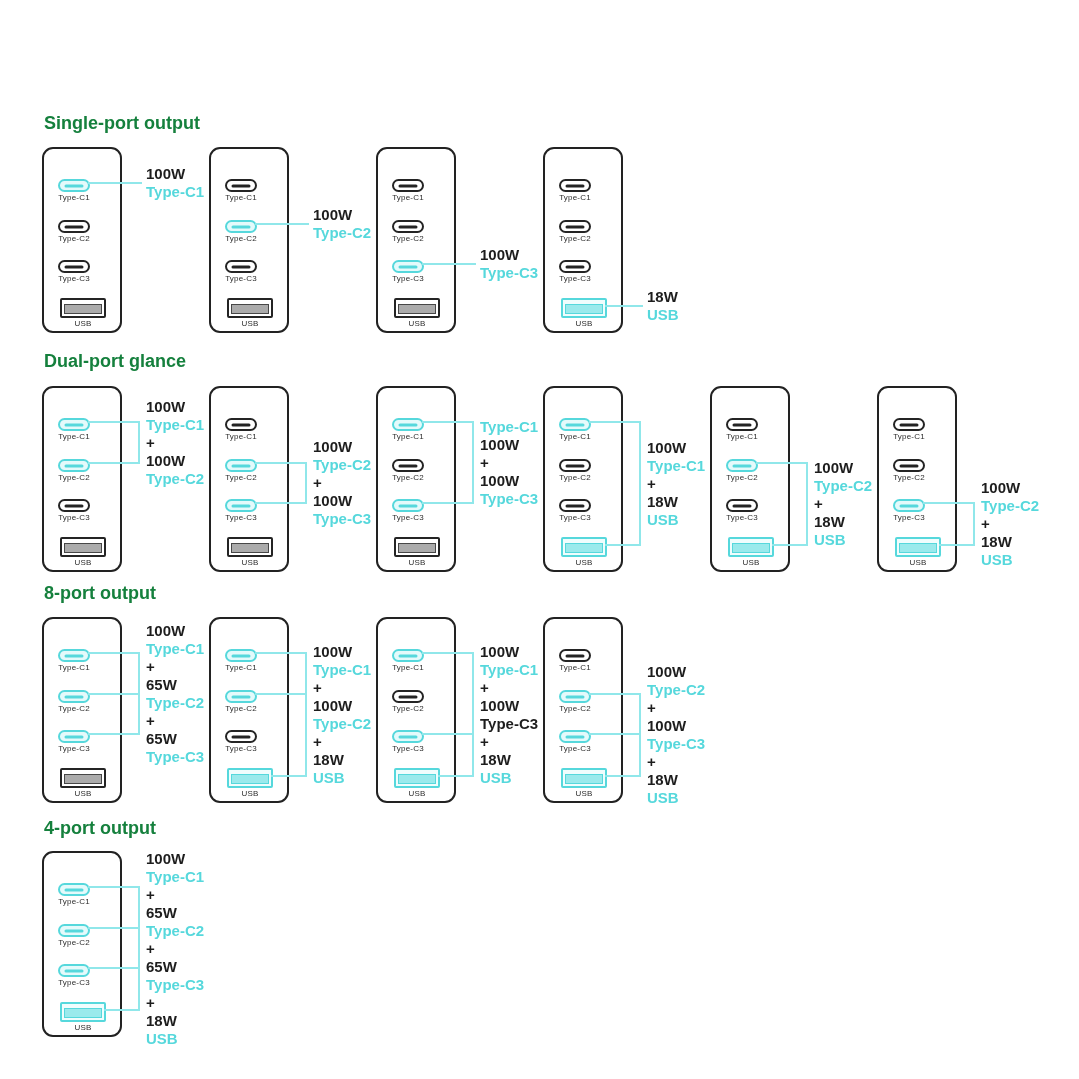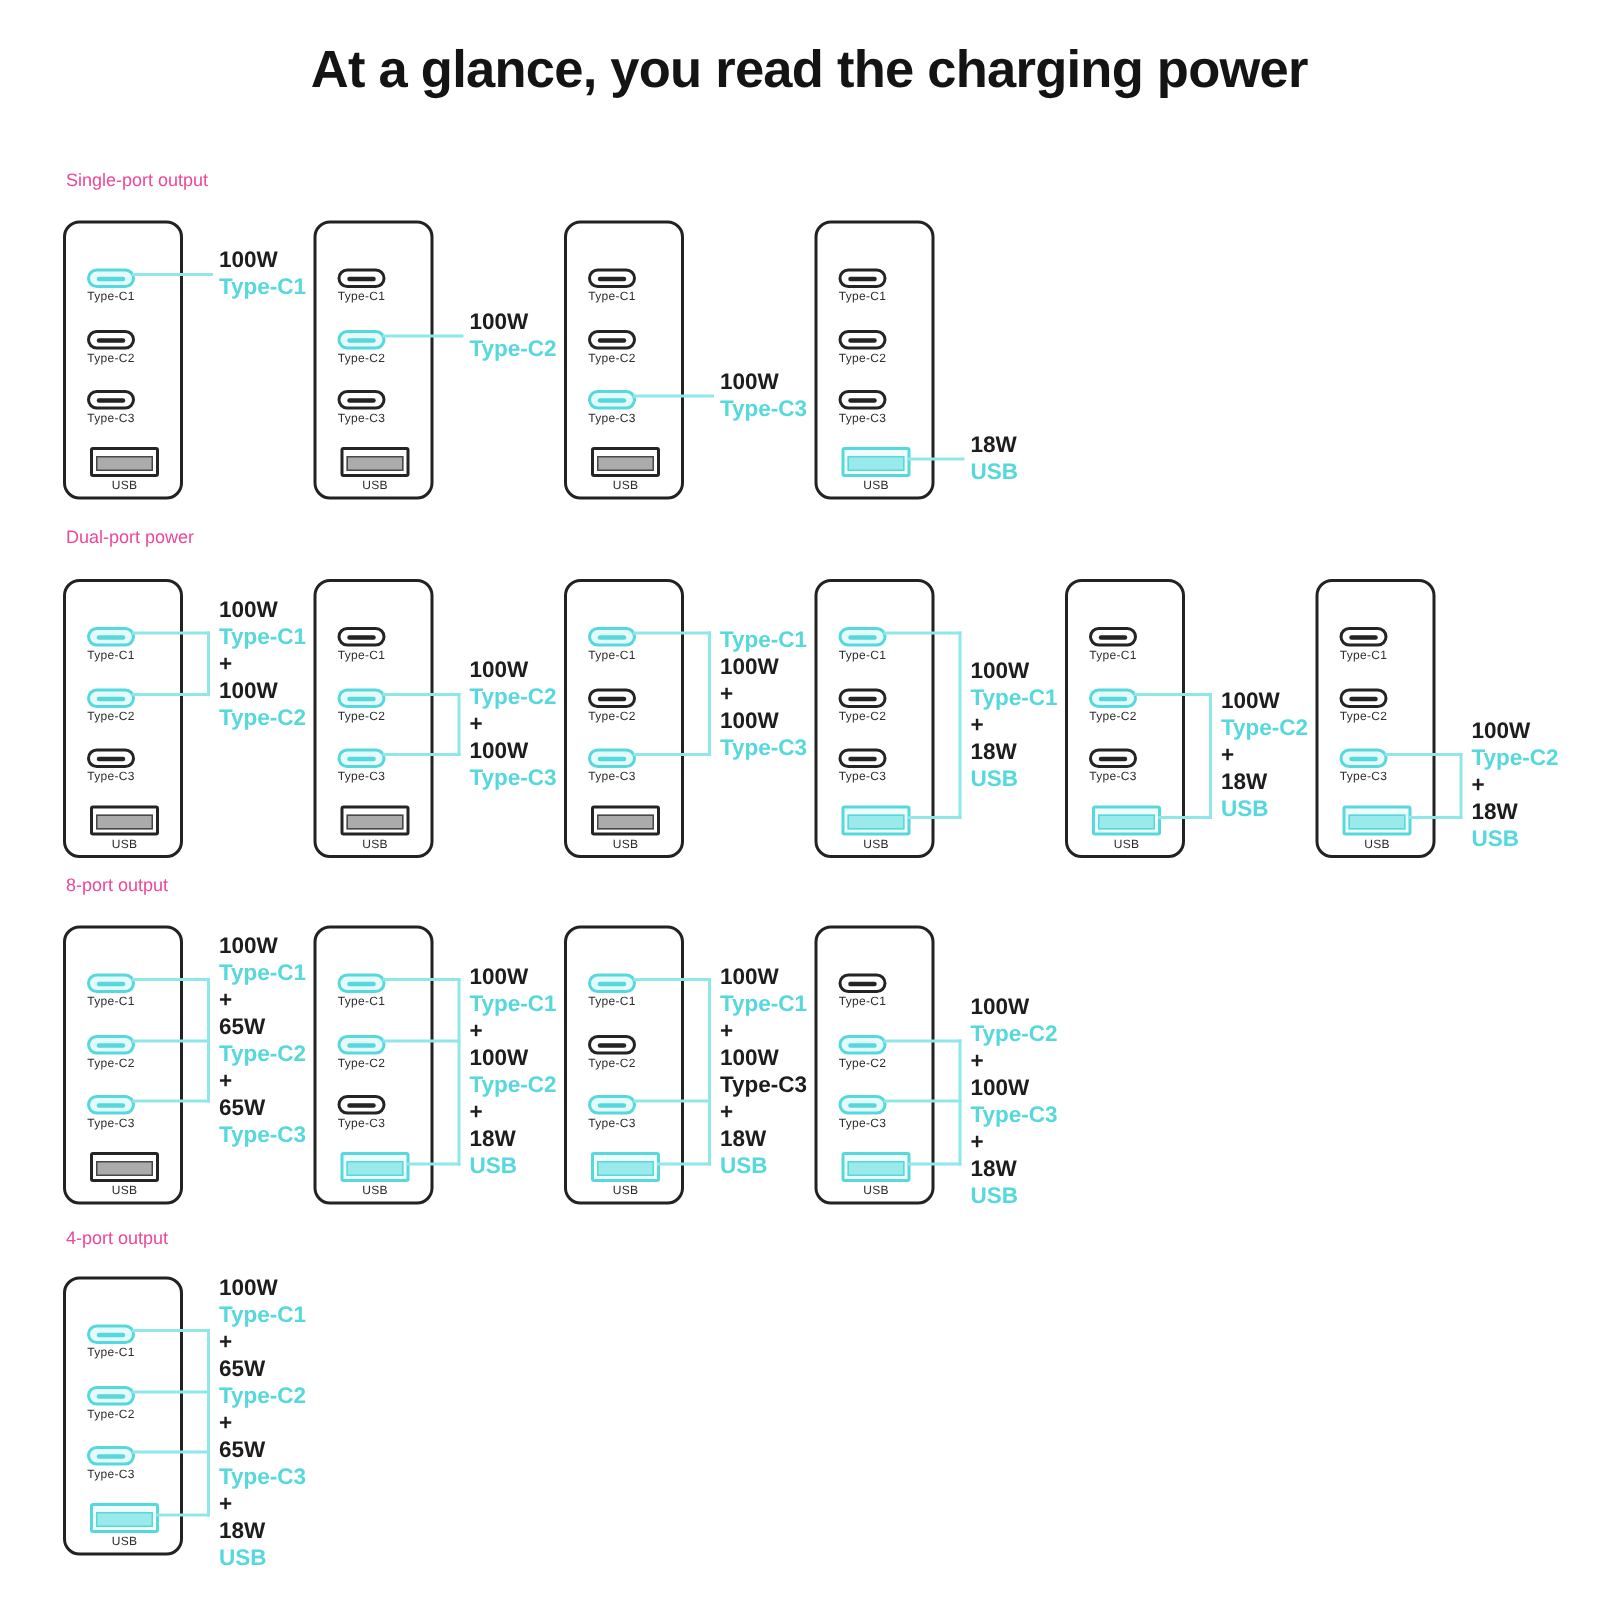--- a/index.html
+++ b/index.html
@@ -5,21 +5,21 @@
   :root{
     --cy:#56d8dc;
     --cyline:#90e7ea;
     --ink:#1d1d1d;
   }
   *{box-sizing:border-box;margin:0;padding:0}
   body{background:#fff;font-family:"Liberation Sans",sans-serif;}
   #canvas{position:relative;width:1079px;height:1079px;background:#fff;overflow:hidden}
   .title{position:absolute;top:27px;left:0;width:100%;text-align:center;
          font-size:35px;font-weight:800;color:#141414;letter-spacing:-0.5px}
-  .heading{position:absolute;left:44px;font-size:12px;font-weight:400;color:#ec4899}
+  .heading{position:absolute;left:44px;font-size:18px;font-weight:700;color:#15803d}
   .charger{position:absolute;width:80px;height:186px;border:2px solid #222;
            border-radius:11px;background:#fff}
   .port{position:absolute}
   .typec{width:32px;height:13px;border:2px solid #242424;border-radius:7px;background:#fff}
   .typec::after{content:"";position:absolute;left:50%;top:50%;transform:translate(-50%,-50%);
                 width:19px;height:3px;border-radius:2px;background:#242424}
   .typec.hl{border-color:var(--cy);background:#e4fafb}
   .typec.hl::after{background:var(--cy)}
   .usb{width:46px;height:20px;border:2px solid #242424;background:#fff;border-radius:2px}
   .usb::after{content:"";position:absolute;left:50%;top:58%;transform:translate(-50%,-50%);
@@ -31,21 +31,20 @@
   .cline{position:absolute;background:var(--cyline)}
   .ann{position:absolute}
   .ann div{height:18px;line-height:18px;font-size:15px;font-weight:600;
            color:var(--ink);white-space:nowrap}
   .ann div.a{color:var(--cy)}
 </style>
 </head>
 <body>
 
 <div id="canvas">
-  <div class="title">At a glance, you read the charging power</div>
 <div class="heading" style="top: 113px;">Single-port output</div>
     <div class="charger" style="left: 42px; top: 147px;">
       <div class="port typec hl" style="left: 14px; top: 30px;"></div>
       <div class="plabel" style="left: 0px; top: 44px;">Type-C1</div>
       <div class="port typec" style="left: 14px; top: 71px;"></div>
       <div class="plabel" style="left: 0px; top: 85px;">Type-C2</div>
       <div class="port typec" style="left: 14px; top: 111px;"></div>
       <div class="plabel" style="left: 0px; top: 125px;">Type-C3</div>
       <div class="port usb" style="left: 16px; top: 149px;"></div>
       <div class="plabel" style="left: 9px; top: 170px;">USB</div>
@@ -93,21 +92,21 @@
       <div class="port typec" style="left: 14px; top: 111px;"></div>
       <div class="plabel" style="left: 0px; top: 125px;">Type-C3</div>
       <div class="port usb hl" style="left: 16px; top: 149px;"></div>
       <div class="plabel" style="left: 9px; top: 170px;">USB</div>
     </div>
     <div class="cline" style="left: 605px; top: 305px; width: 38px; height: 2px;"></div>
     <div class="ann" style="left: 647px; top: 288px;">
       <div class="k">18W</div>
       <div class="a">USB</div>
     </div>
-    <div class="heading" style="top: 351px;">Dual-port power</div>
+    <div class="heading" style="top: 351px;">Dual-port glance</div>
     <div class="charger" style="left: 42px; top: 386px;">
       <div class="port typec hl" style="left: 14px; top: 30px;"></div>
       <div class="plabel" style="left: 0px; top: 44px;">Type-C1</div>
       <div class="port typec hl" style="left: 14px; top: 71px;"></div>
       <div class="plabel" style="left: 0px; top: 85px;">Type-C2</div>
       <div class="port typec" style="left: 14px; top: 111px;"></div>
       <div class="plabel" style="left: 0px; top: 125px;">Type-C3</div>
       <div class="port usb" style="left: 16px; top: 149px;"></div>
       <div class="plabel" style="left: 9px; top: 170px;">USB</div>
     </div>

